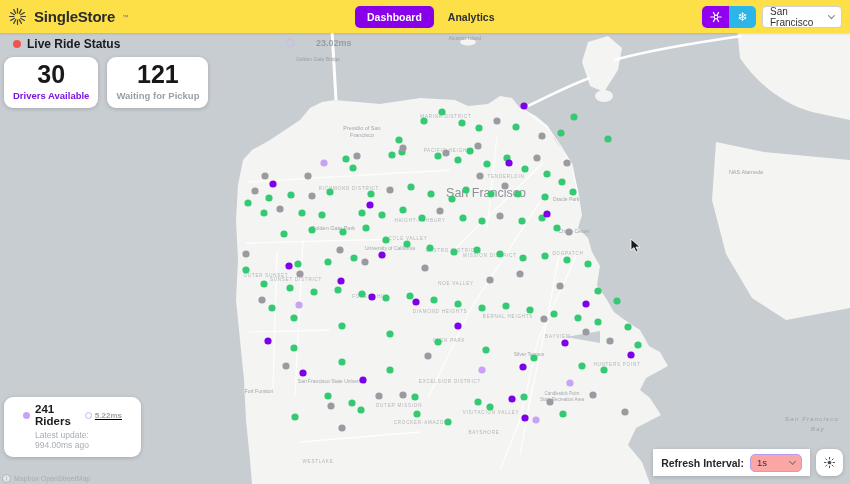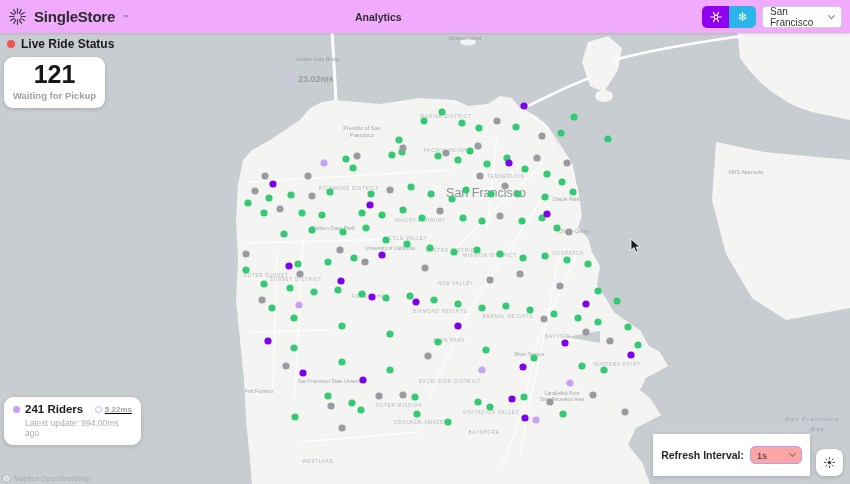--- a/index.html
+++ b/index.html
@@ -4,68 +4,68 @@
 <style>
   * { margin:0; padding:0; box-sizing:border-box; }
   html,body { width:850px; height:484px; overflow:hidden; }
   body { font-family:"Liberation Sans", sans-serif; }
   .app { position:relative; width:850px; height:484px; background:#c8cdd2; overflow:hidden; }
 
   
   #map-svg { position:absolute; left:0; top:0; width:850px; height:484px; }
 
   
-  .header { position:absolute; left:0; top:0; width:850px; height:33px; background:#f0abfc;
+  .header { position:absolute; left:0; top:0; width:850px; height:33px; background:#fde047;
             display:flex; align-items:center; padding:0 8px; box-shadow:0 1px 2px rgba(0,0,0,.12); z-index:30; }
   .brand { display:flex; align-items:center; gap:7px; }
   .brand-name { font-size:15px; font-weight:700; color:#2b2b2e; letter-spacing:-.2px; }
   .brand-tm { font-size:6px; color:#6a6a6e; vertical-align:super; }
   .tabs { position:absolute; left:355px; top:0; height:33px; display:flex; align-items:center; gap:14px; }
   .tab-active { background:#8800e8; color:#fff; font-size:10.5px; font-weight:700;
                 padding:5px 12px; border-radius:5px; cursor:pointer; }
   .tab { color:#2e2e32; font-size:10.5px; font-weight:700; cursor:pointer; }
   .header-right { margin-left:auto; display:flex; align-items:center; gap:6px; }
   .db-toggle { display:flex; }
   .db-btn { width:27px; height:22px; display:flex; align-items:center; justify-content:center; cursor:pointer; }
   .db-btn.s2 { background:#9100ef; border-radius:5px 0 0 5px; }
   .db-btn.sf { background:#2bb5e8; border-radius:0 5px 5px 0; color:#fff; font-size:12px; }
   .city-select { width:80px; height:22px; background:#fff; border:1px solid #cdd0d6; border-radius:4px;
                  display:flex; align-items:center; justify-content:space-between; padding:0 7px;
                  font-size:10px; color:#333; cursor:pointer; }
   .chev { width:5px; height:5px; border-right:1.2px solid #777; border-bottom:1.2px solid #777;
           transform:rotate(45deg); margin-top:-3px; }
 
   
-  .status-row { position:absolute; left:7px; top:37px; display:flex; align-items:center; gap:6px; z-index:20; }
+  .status-row { position:absolute; left:13px; top:37px; display:flex; align-items:center; gap:6px; z-index:20; }
   .status-dot { width:8px; height:8px; border-radius:50%; background:#f2544d; }
   .status-title { font-size:12px; font-weight:700; color:#1b1b1e; }
-  .latency-chip { position:absolute; left:286px; top:38px; display:flex; align-items:center; gap:4px; z-index:20; opacity:.8;margin-top:36px; }
+  .latency-chip { position:absolute; left:286px; top:38px; display:flex; align-items:center; gap:22px; z-index:20; opacity:.8; }
   .donut { width:8px; height:8px; border:1.6px solid #cdb2f3; border-radius:50%; }
   .latency-chip span { font-size:9px; font-weight:700; color:#8e9094; }
 
   
   .stats-row { position:absolute; left:4px; top:57px; display:flex; gap:9px; z-index:20; }
   .stat-card { background:#fff; border-radius:9px; box-shadow:0 1px 4px rgba(0,0,0,.18);
                padding:4px 9px 7px; text-align:center; min-width:57px; }
   .stat-value { font-size:25px; font-weight:800; color:#17181a; line-height:1.1; }
   .stat-label { font-size:9.5px; font-weight:700; margin-top:1px; white-space:nowrap; }
 
   
   .legend-card { position:absolute; left:4px; width:137px; background:#fff; border-radius:9px;
-                 box-shadow:0 1px 4px rgba(0,0,0,.18); padding:6px 9px 7px; z-index:20; }
+                 box-shadow:0 1px 4px rgba(0,0,0,.18); padding:6px 19px 7px; z-index:20; }
   .legend-top { display:flex; align-items:center; gap:5px; }
   .legend-dot { width:7px; height:7px; border-radius:50%; flex:0 0 auto; }
   .legend-title { font-size:11.5px; font-weight:700; color:#1b1b1e; }
   .legend-lat { margin-left:auto; display:flex; align-items:center; gap:3px;text-decoration:underline; }
   .legend-lat .donut { width:7px; height:7px; }
   .legend-lat span { font-size:8px; font-weight:700; color:#9da2a8; }
   .legend-sub { font-size:8.5px; color:#a9aeb4; margin-top:3px; padding-left:12px; }
 
   
-  .refresh-panel { position:absolute; right:40px; bottom:8px; height:42px; background:#fff; border-radius:0;
+  .refresh-panel { position:absolute; right:40px; bottom:8px; height:27px; background:#fff; border-radius:0;
                    box-shadow:0 1px 4px rgba(0,0,0,.18); display:flex; align-items:center; gap:6px;
                    padding:0 8px; z-index:20; }
   .refresh-label { font-size:10.5px; font-weight:700; color:#26282b; }
   .interval-select { width:52px; height:18px; border:1px solid #b79ded; border-radius:5px; display:flex;
                      align-items:center; justify-content:space-between; padding:0 6px; font-size:9.5px;
                      color:#333; cursor:pointer; background:#fca5a5; }
   .sun-button { position:absolute; right:7px; bottom:8px; width:27px; height:27px; background:#fff;
                 border-radius:8px; box-shadow:0 1px 4px rgba(0,0,0,.18); display:flex; align-items:center;
                 justify-content:center; cursor:pointer; z-index:20; }
 
@@ -355,20 +355,21 @@
           <line x1="9.75" y1="8.1" x2="7.3" y2="3.3"></line>
             <line x1="12" y1="7.5" x2="12" y2="2"></line>
           <line x1="14.25" y1="8.1" x2="16.7" y2="3.3"></line>
             <line x1="15.9" y1="9.75" x2="20.7" y2="7"></line>
         </g>
       </svg>
       <span class="brand-name">SingleStore</span>
       <span class="brand-tm">™</span>
     </div>
     <div class="tabs">
+      <div class="tab-active">Dashboard</div>
       <div class="tab">Analytics</div>
     </div>
     <div class="header-right">
       <div class="db-toggle">
         <div class="db-btn s2">
           <svg width="14" height="14" viewBox="0 0 24 24">
             <g stroke="#ffffff" stroke-width="2" stroke-linecap="round">
               <line x1="16.5" y1="12" x2="21" y2="12"></line>
                 <line x1="14.25" y1="15.9" x2="16.5" y2="19.9"></line>
               <line x1="9.75" y1="15.9" x2="7.5" y2="19.9"></line>
@@ -394,20 +395,24 @@
     <span class="status-dot"></span>
     <span class="status-title">Live Ride Status</span>
   </div>
   <div class="latency-chip">
     <span class="donut"></span>
     <span>23.02ms</span>
   </div>
 
   <div class="stats-row" id="stats-row">
       <div class="stat-card">
+        <div class="stat-value">30</div>
+        <div class="stat-label" style="color: rgb(123, 22, 224);">Drivers Available</div>
+      </div>
+      <div class="stat-card">
         <div class="stat-value">121</div>
         <div class="stat-label" style="color: rgb(154, 160, 166);">Waiting for Pickup</div>
       </div>
     </div>
 
   <div class="legend-card" style="top:397px;">
     <div class="legend-top">
       <span class="legend-dot" id="riders-dot" style="background: rgb(201, 162, 247);"></span>
       <span class="legend-title">241 Riders</span>
       <span class="legend-lat">

